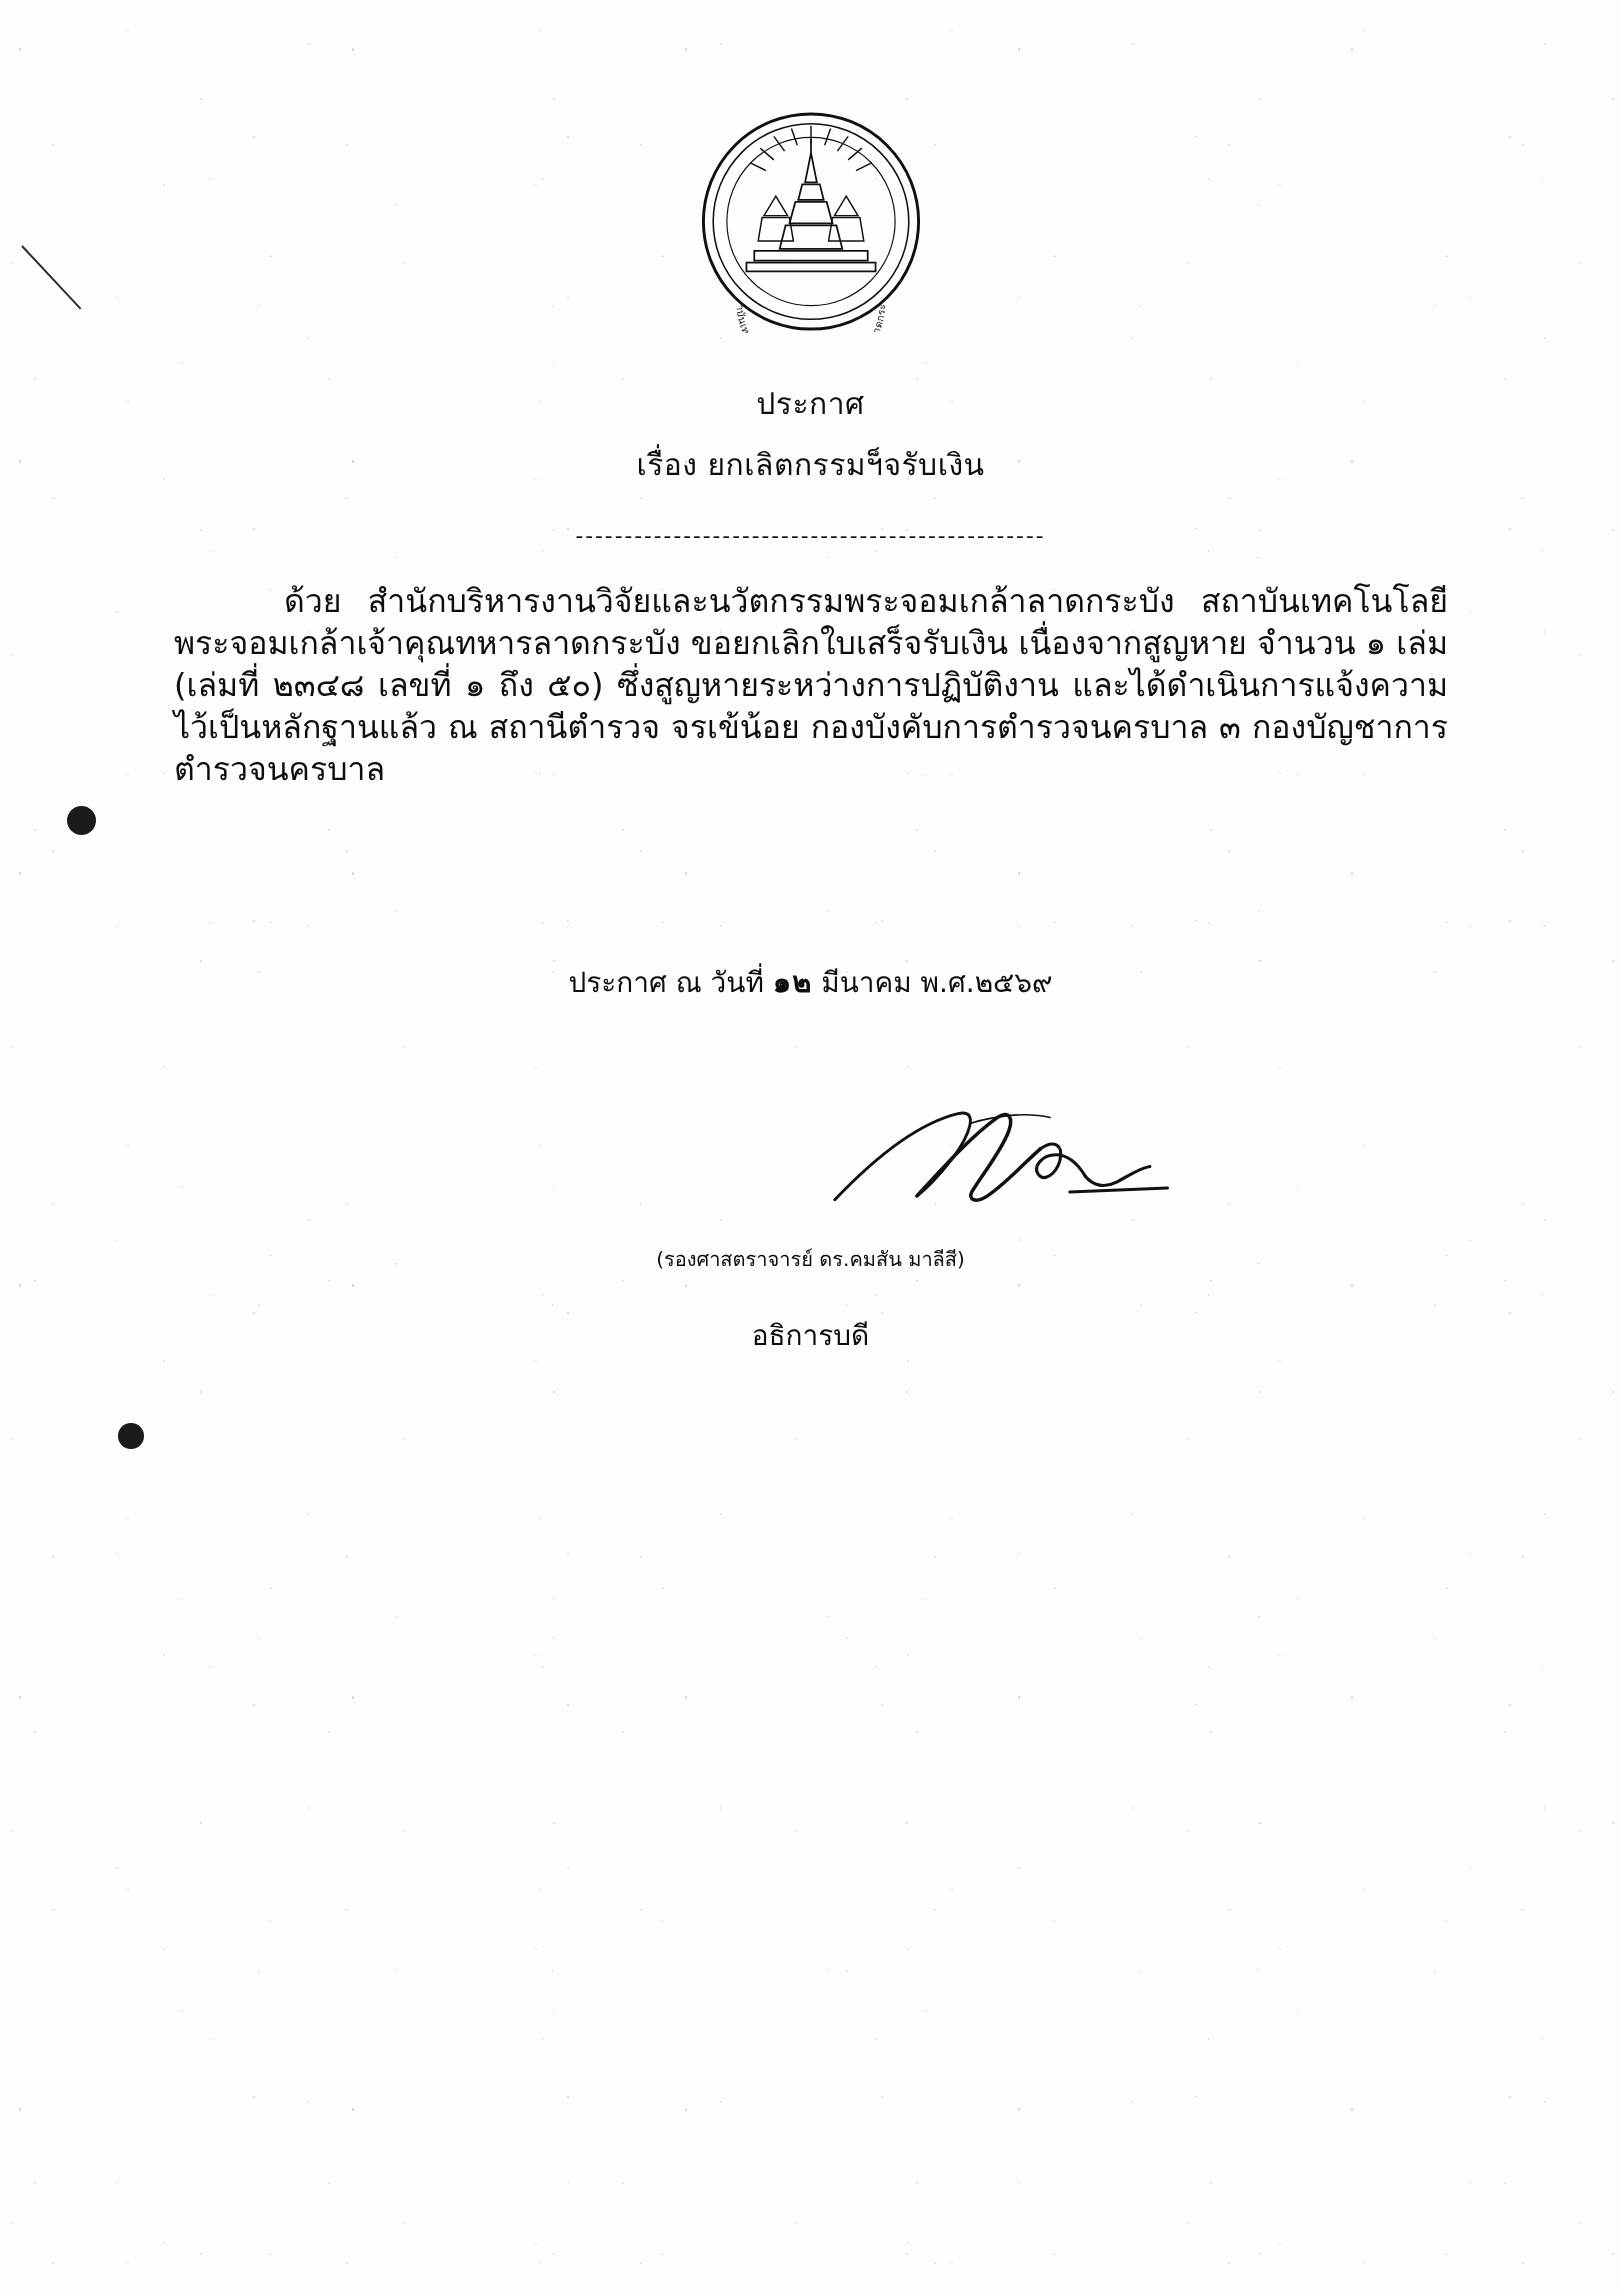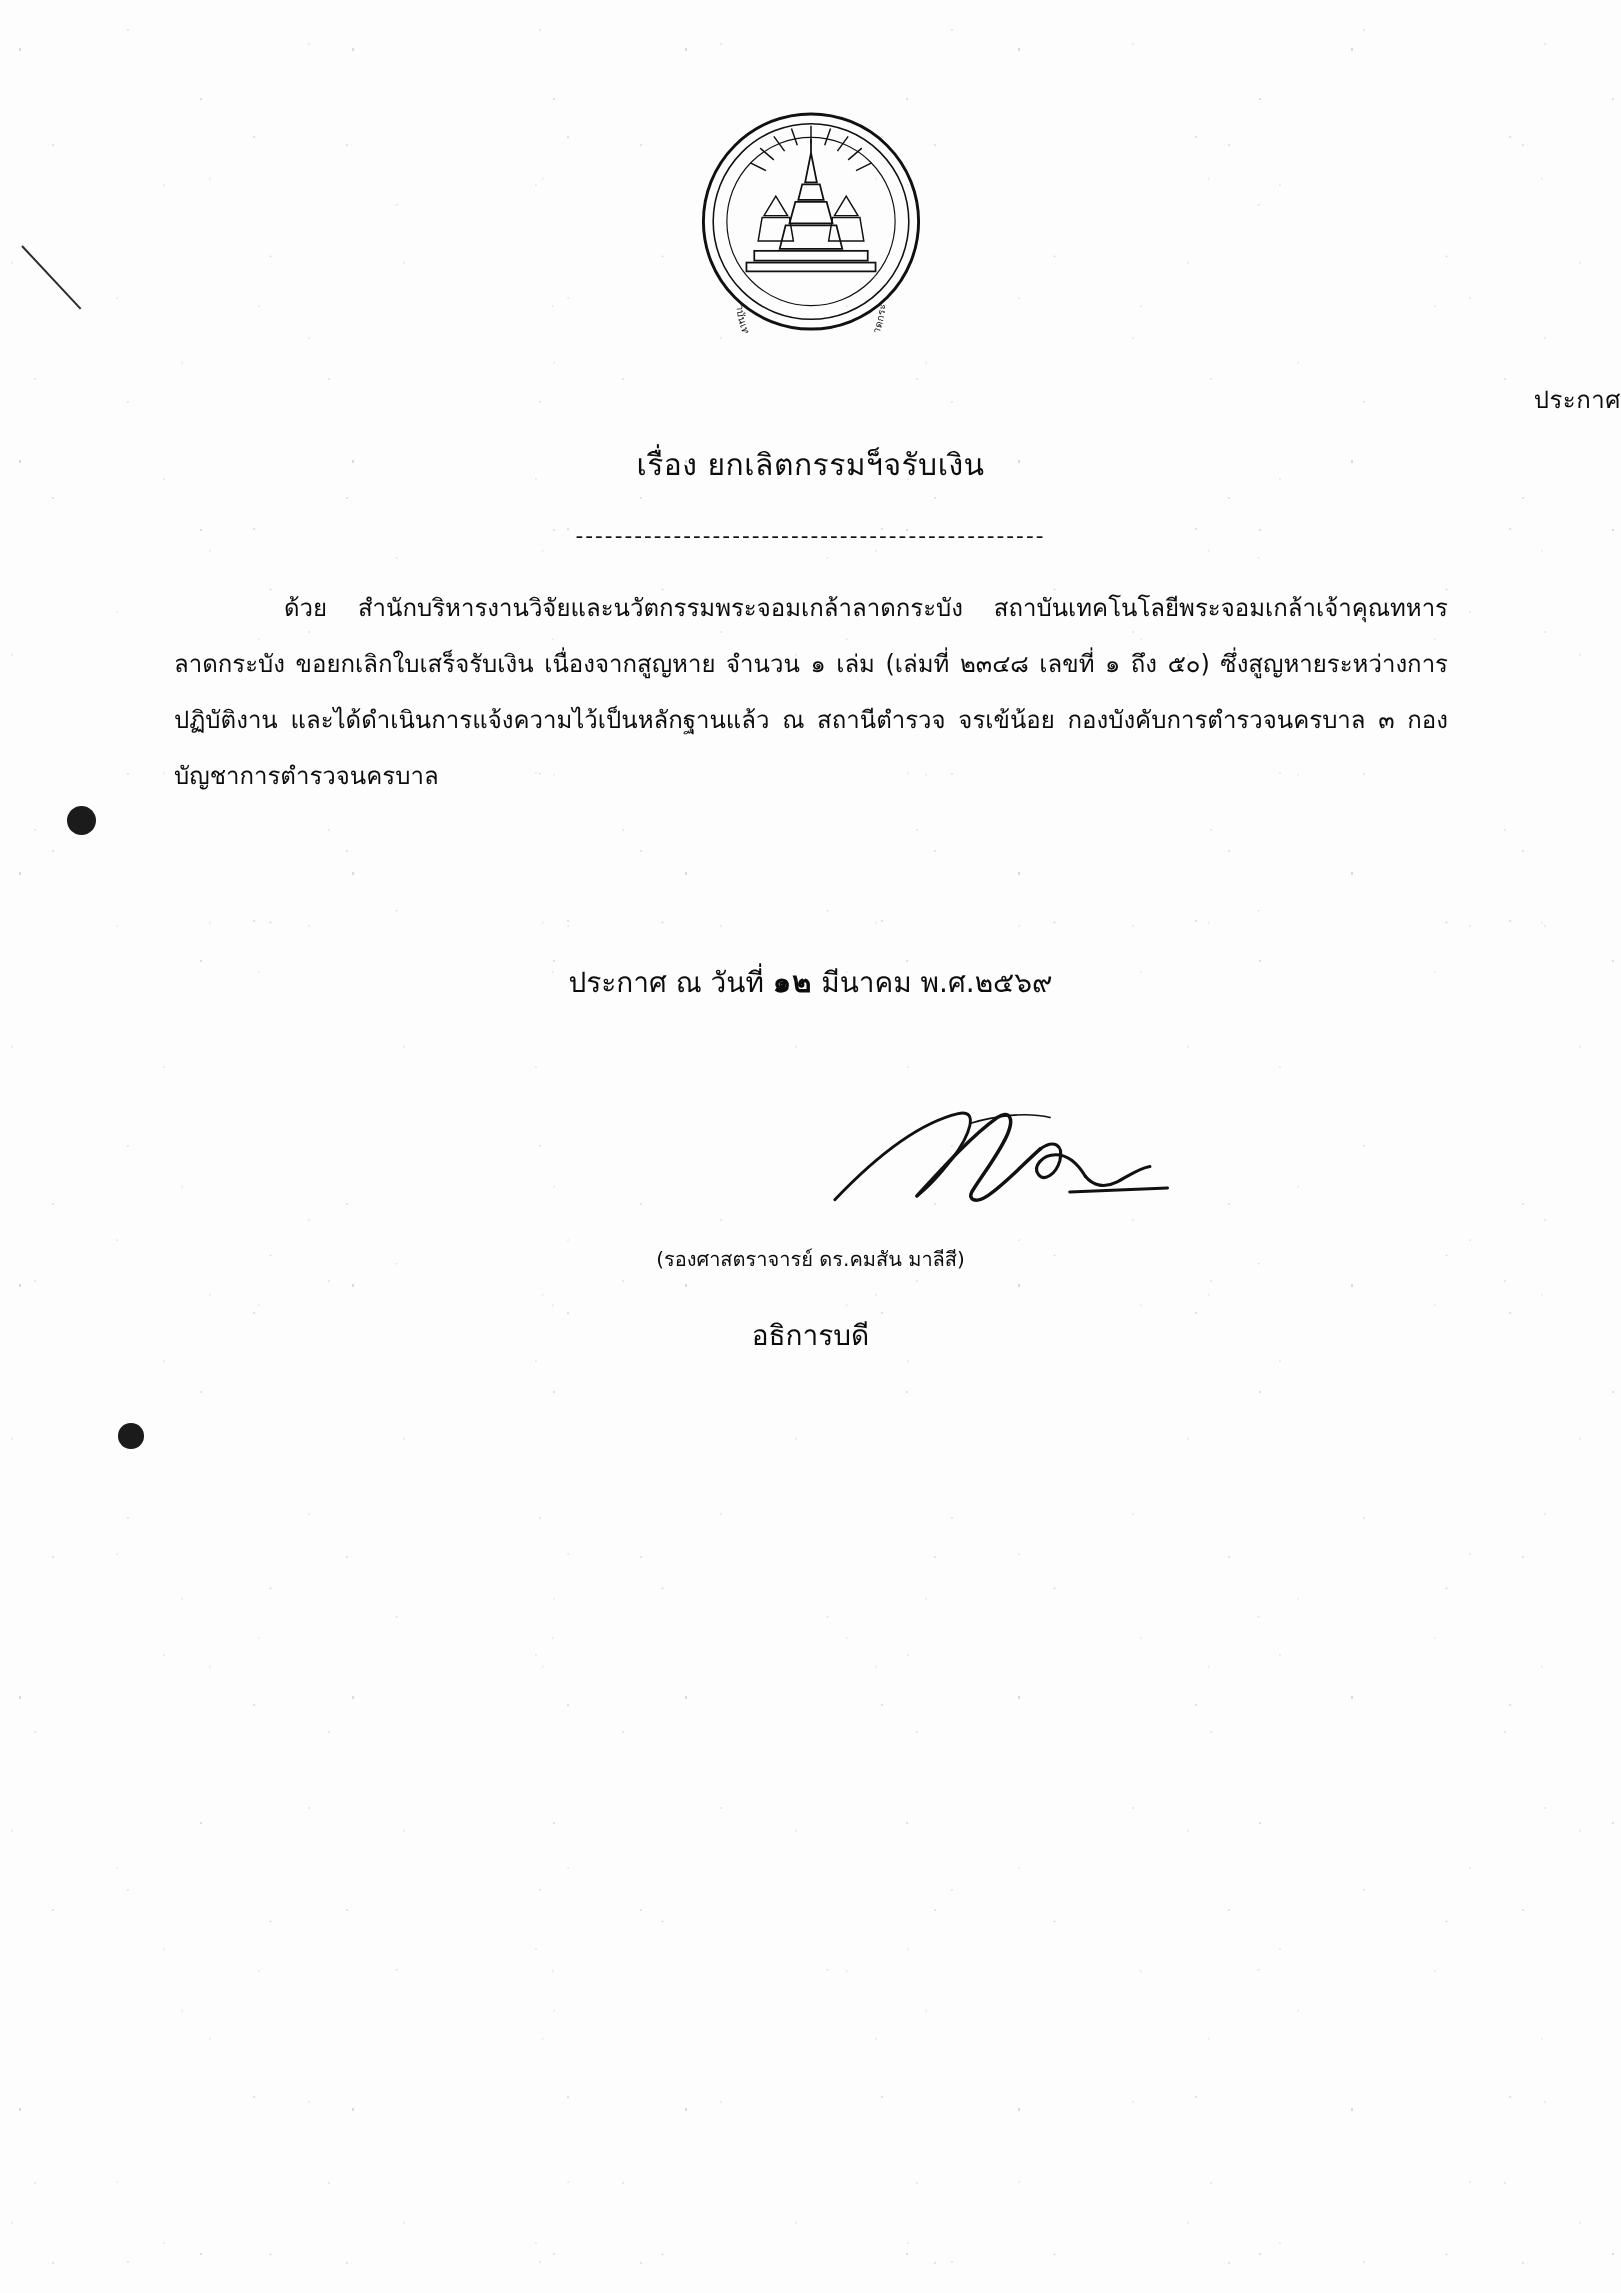--- a/index.html
+++ b/index.html
@@ -71,22 +71,22 @@
     height: 223px;
   }
   .emblem-wrap svg { display: block; }
 
   
   .doc-title {
     position: absolute;
     top: 380px;
     left: 0;
     width: 100%;
-    text-align: right;
-    font-size: 24px;
+    text-align: center;
+    font-size: 30px;
     letter-spacing: 0.5px;
   }
   .doc-subject {
     position: absolute;
     top: 441px;
     left: 0;
     width: 100%;
     text-align: center;
     font-size: 30px;
     letter-spacing: 0.5px;
@@ -105,22 +105,22 @@
     overflow: hidden;
   }
 
   
   .body-block {
     position: absolute;
     left: 174px;
     width: 1274px;
   }
   .para {
-    font-size: 24px;
-    line-height: 56px;
+    font-size: 32px;
+    line-height: 42px;
     text-align: justify;
     text-justify: inter-word;
     margin: 0 0 13.7px 0;
   }
   .para .indent { display: inline-block; width: 110px; }
   #para-1 { margin-bottom: 29px; }
 
   .announce-date {
     position: absolute;
     left: 0;

